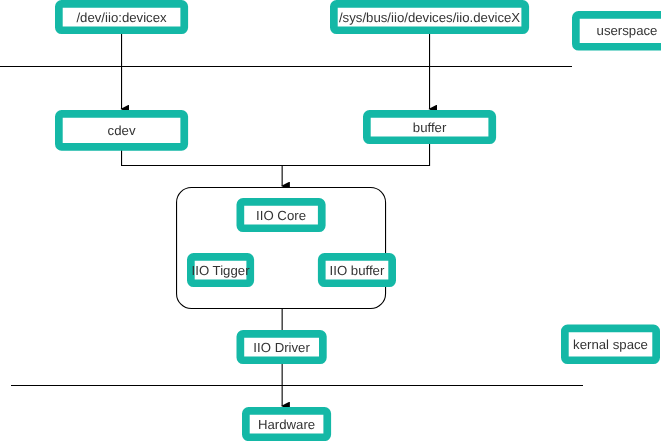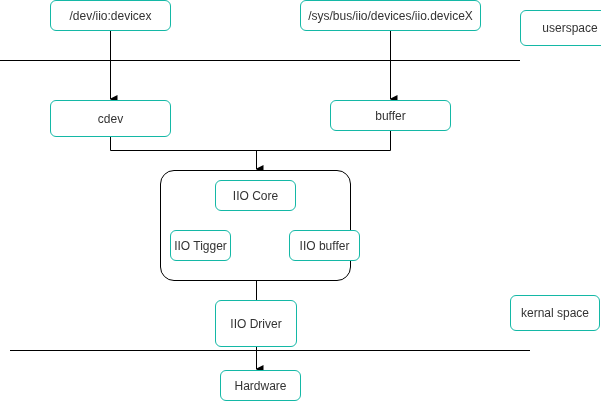--- a/index.html
+++ b/index.html
@@ -1,19 +1,19 @@
 <!DOCTYPE html>
 <html><head>
 <meta charset="utf-8">
 <style>
   html, body { margin:0; padding:0; background:#ffffff; }
   body { width:601px; height:401px; position:relative; overflow:hidden;
          font-family: "Liberation Sans", "DejaVu Sans", sans-serif; }
   svg.lines { position:absolute; left:0; top:0; }
-  .box { position:absolute; box-sizing:border-box; border:1px solid #14b8a6; border-radius:6px;
+  .box { position:absolute; box-sizing:border-box; border:7px solid #14b8a6; border-radius:6px;
          background:#fff; display:flex; align-items:center; justify-content:center;
          font-size:12px; color:#333; white-space:nowrap; }
   .group { position:absolute; box-sizing:border-box; border:1px solid #000; border-radius:14px; background:#fff; }
 </style>
 </head>
 <body>
 
 <svg class="lines" width="601" height="401">
   <defs>
     <marker id="arr" markerWidth="8" markerHeight="8" refX="4" refY="7" orient="auto" markerUnits="userSpaceOnUse">
@@ -35,16 +35,16 @@
 <div class="box" style="left:520px;top:10px;width:100px;height:36px;">userspace</div>
 
 <div class="box" style="left:50px;top:100px;width:121px;height:37px;">cdev</div>
 <div class="box" style="left:330px;top:100px;width:121px;height:31px;">buffer</div>
 
 <div class="group" style="left:160px;top:170px;width:191px;height:111px;"></div>
 <div class="box" style="left:215px;top:180px;width:81px;height:31px;">IIO Core</div>
 <div class="box" style="left:170px;top:230px;width:61px;height:31px;">IIO Tigger</div>
 <div class="box" style="left:270px;top:230px;width:71px;height:31px;margin-left:19px;">IIO buffer</div>
 
-<div class="box" style="left:215px;top:300px;width:82px;height:47px;">IIO Driver</div>
+<div class="box" style="left:215px;top:300px;width:82px;height:31px;">IIO Driver</div>
 <div class="box" style="left:510px;top:295px;width:90px;height:36px;">kernal space</div>
 
 <div class="box" style="left:220px;top:370px;width:81px;height:31px;text-align:right;">Hardware</div>
 
 </body></html>

